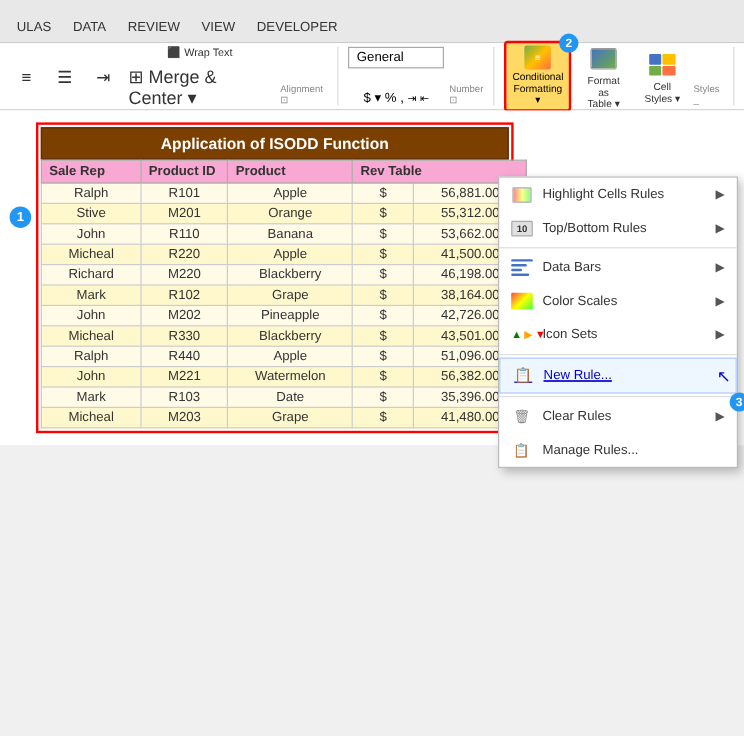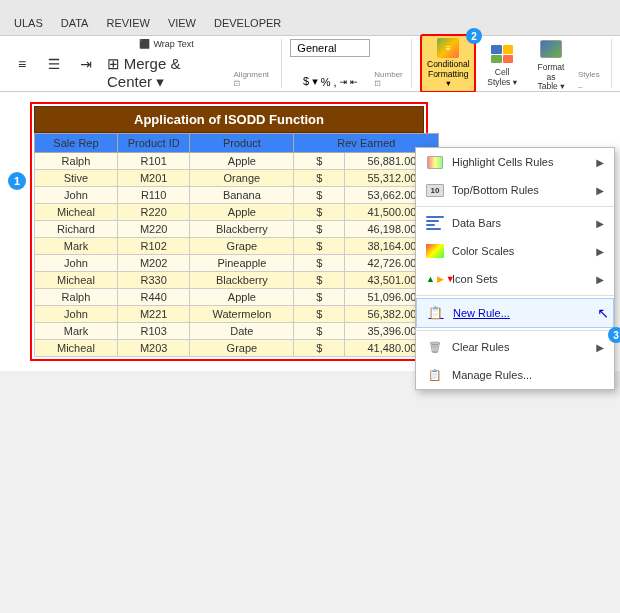--- a/index.html
+++ b/index.html
@@ -165,25 +165,25 @@
       padding: 5px 24px;
       border: 1px solid #5a2d0c;
     }
 
     .data-table {
       border-collapse: collapse;
       width: 100%;
       font-size: 11px;
     }
     .data-table th {
-      background: #3b82f6;
+      background: #f9a8d4;
       border: 1px solid #aaa;
       padding: 3px 6px;
-      text-align: center;
-      font-weight: normal;
+      text-align: left;
+      font-weight: bold;
       color: #333;
     }
     .data-table td {
       border: 1px solid #ccc;
       padding: 2px 22px;
       text-align: center;
       color: #333;
     }
     .data-table tr:nth-child(odd) td { background: #fffbe6; }
     .data-table tr:nth-child(even) td { background: #fff8cc; }
@@ -323,53 +323,53 @@
       <div style="display:flex;align-items:center;gap:2px;margin-bottom:2px;">
         <div style="width:22px;height:20px;background:linear-gradient(135deg,#70ad47,#ffc000,#ff7043);border-radius:2px;display:flex;align-items:center;justify-content:center;">
           <span style="color:white;font-size:8px;font-weight:bold;">≡</span>
         </div>
       </div>
       <span style="font-size:8.5px;text-align:center;line-height:1.1;">Conditional<br>Formatting ▾</span>
     </div>
 
     <div class="format-btn">
       <div class="btn-icon">
+        <div style="width:22px;height:18px;background:linear-gradient(135deg,#4472c4,#70ad47);border-radius:2px;border:1px solid #999;"></div>
+      </div>
+      <span style="font-size:8.5px;text-align:center;line-height:1.1;">Format as<br>Table ▾</span>
+    </div>
+
+    <div class="format-btn">
+      <div class="btn-icon">
         <div style="width:22px;height:18px;display:grid;grid-template-columns:1fr 1fr;gap:1px;">
           <div style="background:#4472c4;border-radius:1px;"></div>
           <div style="background:#ffc000;border-radius:1px;"></div>
           <div style="background:#70ad47;border-radius:1px;"></div>
           <div style="background:#ff7043;border-radius:1px;"></div>
         </div>
       </div>
       <span style="font-size:8.5px;text-align:center;line-height:1.1;">Cell<br>Styles ▾</span>
-    </div>
-
-    <div class="format-btn">
-      <div class="btn-icon">
-        <div style="width:22px;height:18px;background:linear-gradient(135deg,#4472c4,#70ad47);border-radius:2px;border:1px solid #999;"></div>
-      </div>
-      <span style="font-size:8.5px;text-align:center;line-height:1.1;">Format as<br>Table ▾</span>
     </div>
     <div style="font-size:8px;color:#888;align-self:flex-end;">Styles _</div>
   </div>
 </div>
 
 <div class="spreadsheet" style="position:relative;">
   <div class="circle-1">1</div>
 
   <div style="border: 2px solid red; display: inline-block; padding: 2px;">
     <div style="width: 390px;">
       <div class="sheet-title">Application of ISODD Function</div>
       <table class="data-table">
         <thead>
           <tr>
             <th>Sale Rep</th>
             <th>Product ID</th>
             <th>Product</th>
-            <th colspan="2">Rev Earned</th>
+            <th colspan="2">Rev Table</th>
           </tr>
         </thead>
         <tbody id="table-body">
         <tr>
               <td>Ralph</td>
               <td>R101</td>
               <td>Apple</td>
               <td style="text-align: right;">$</td>
               <td style="text-align: right;">56,881.00</td>
             </tr>

